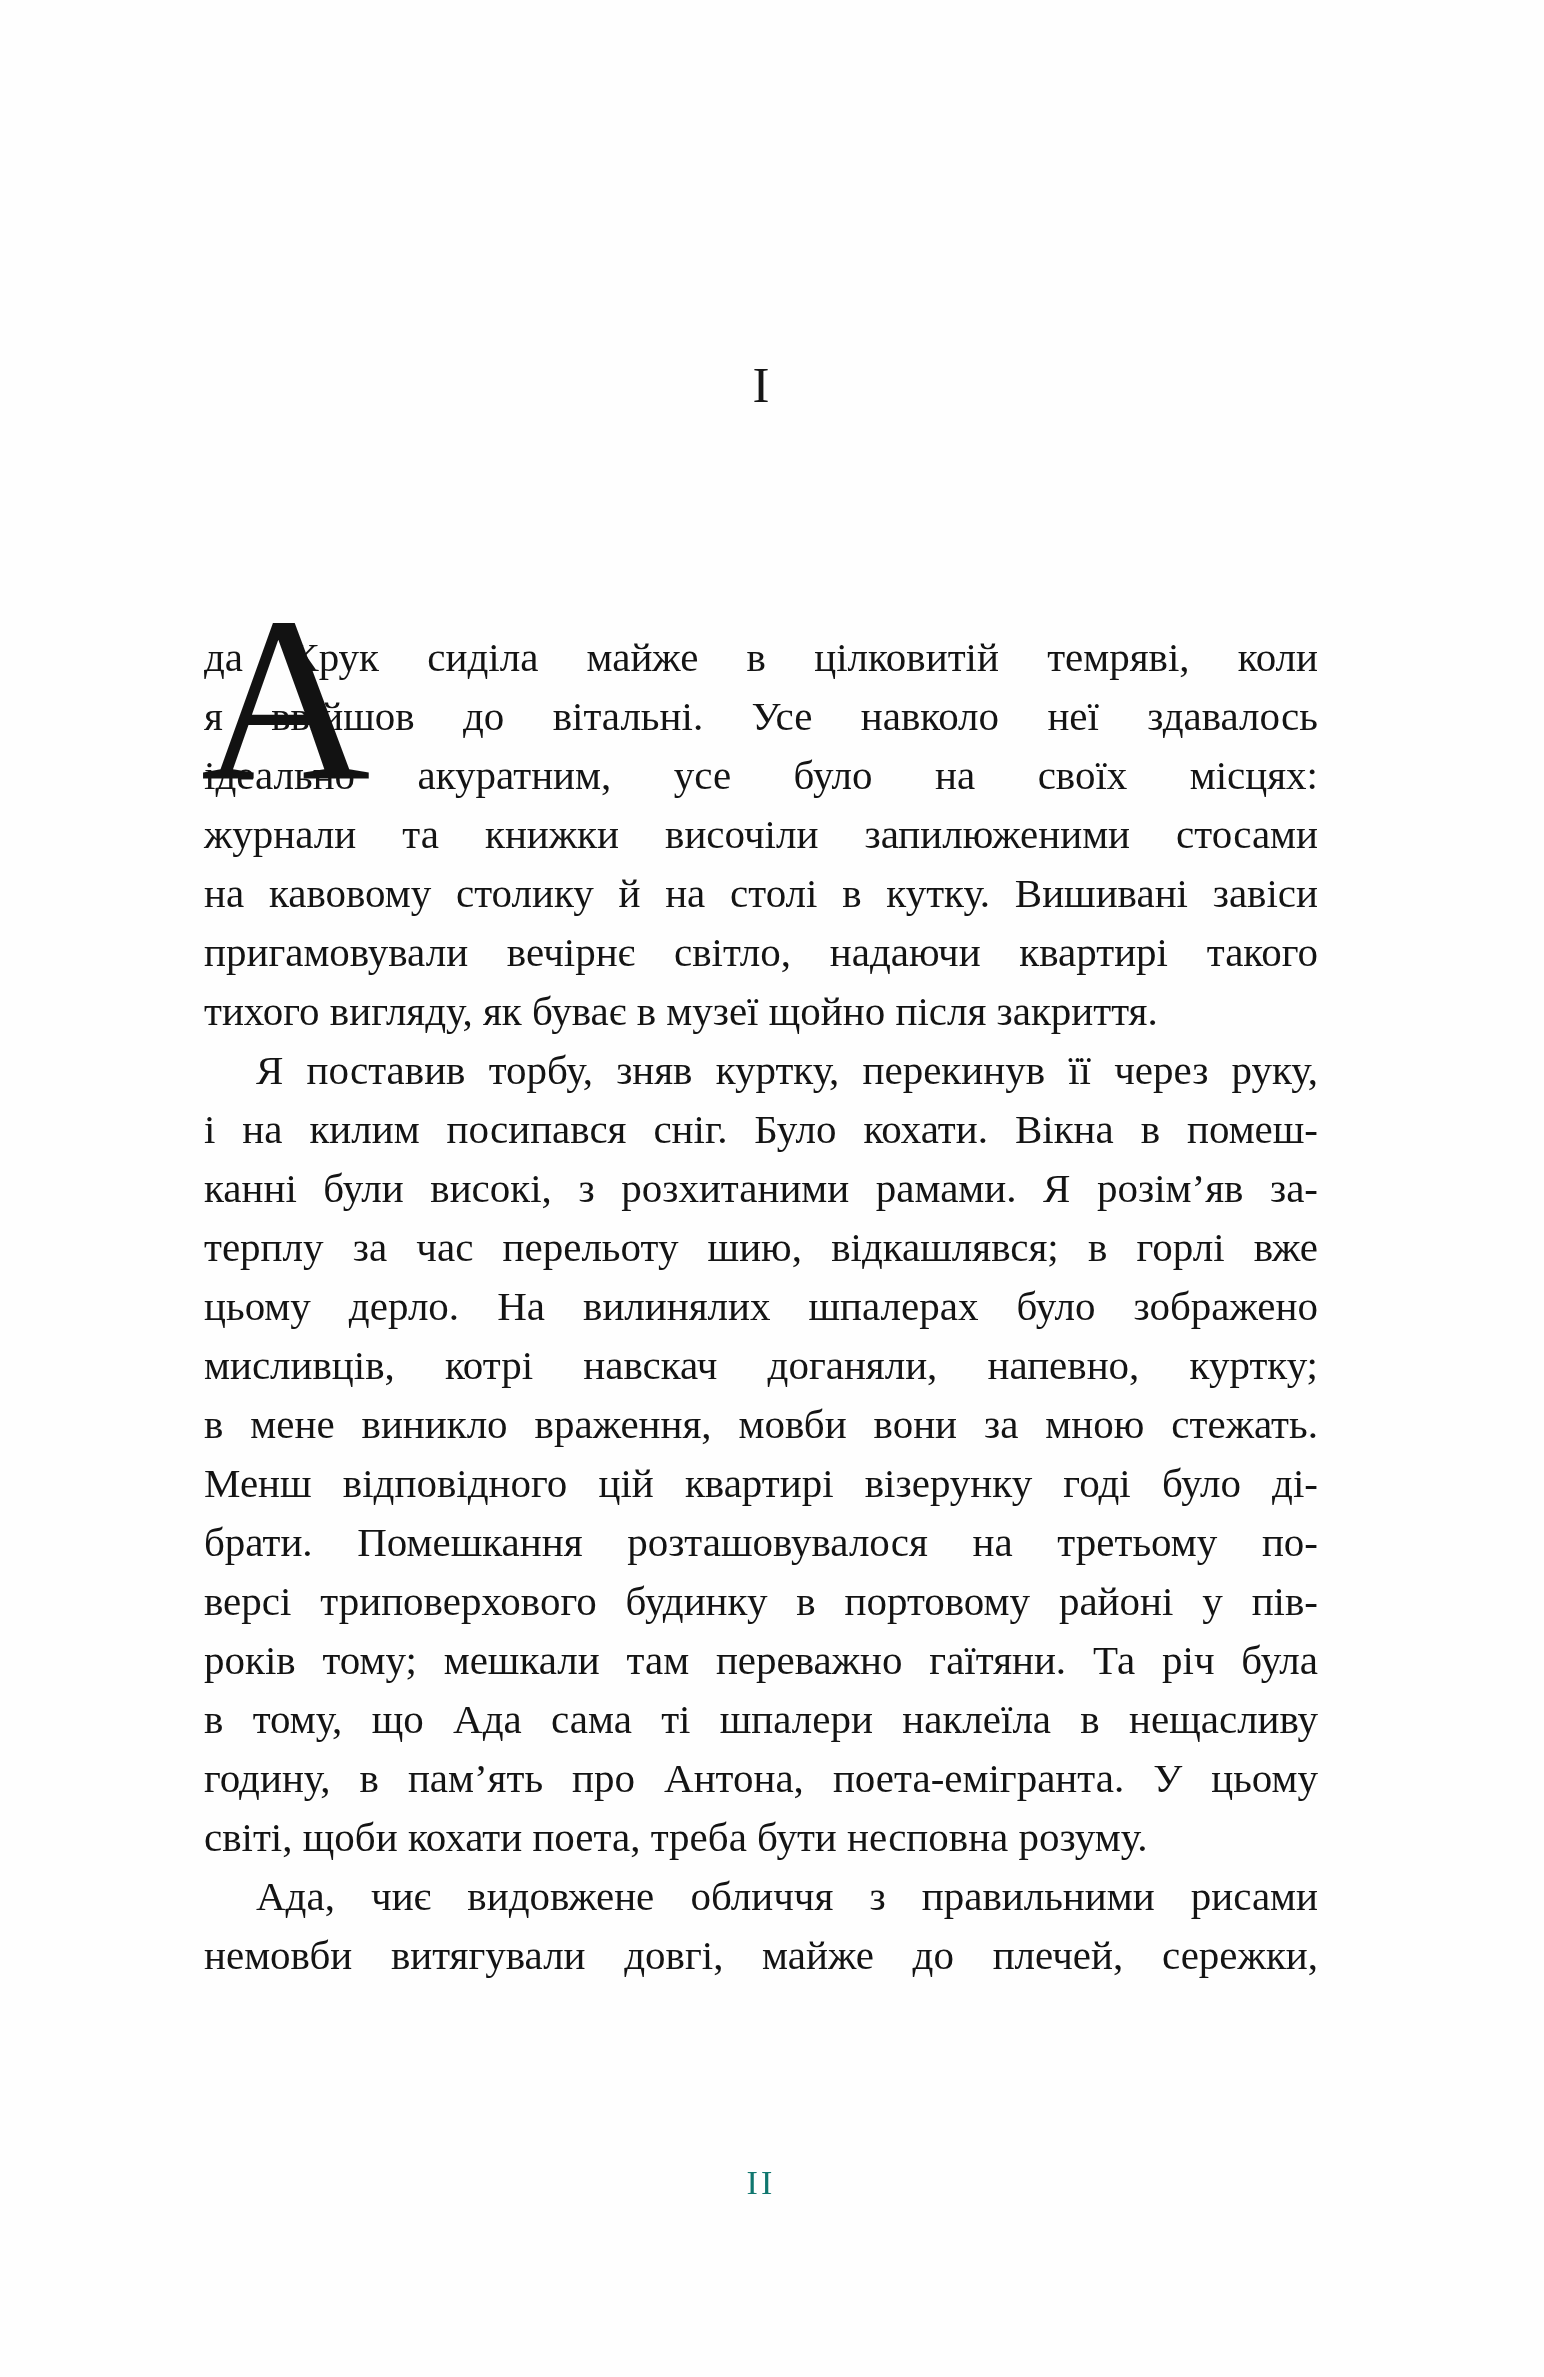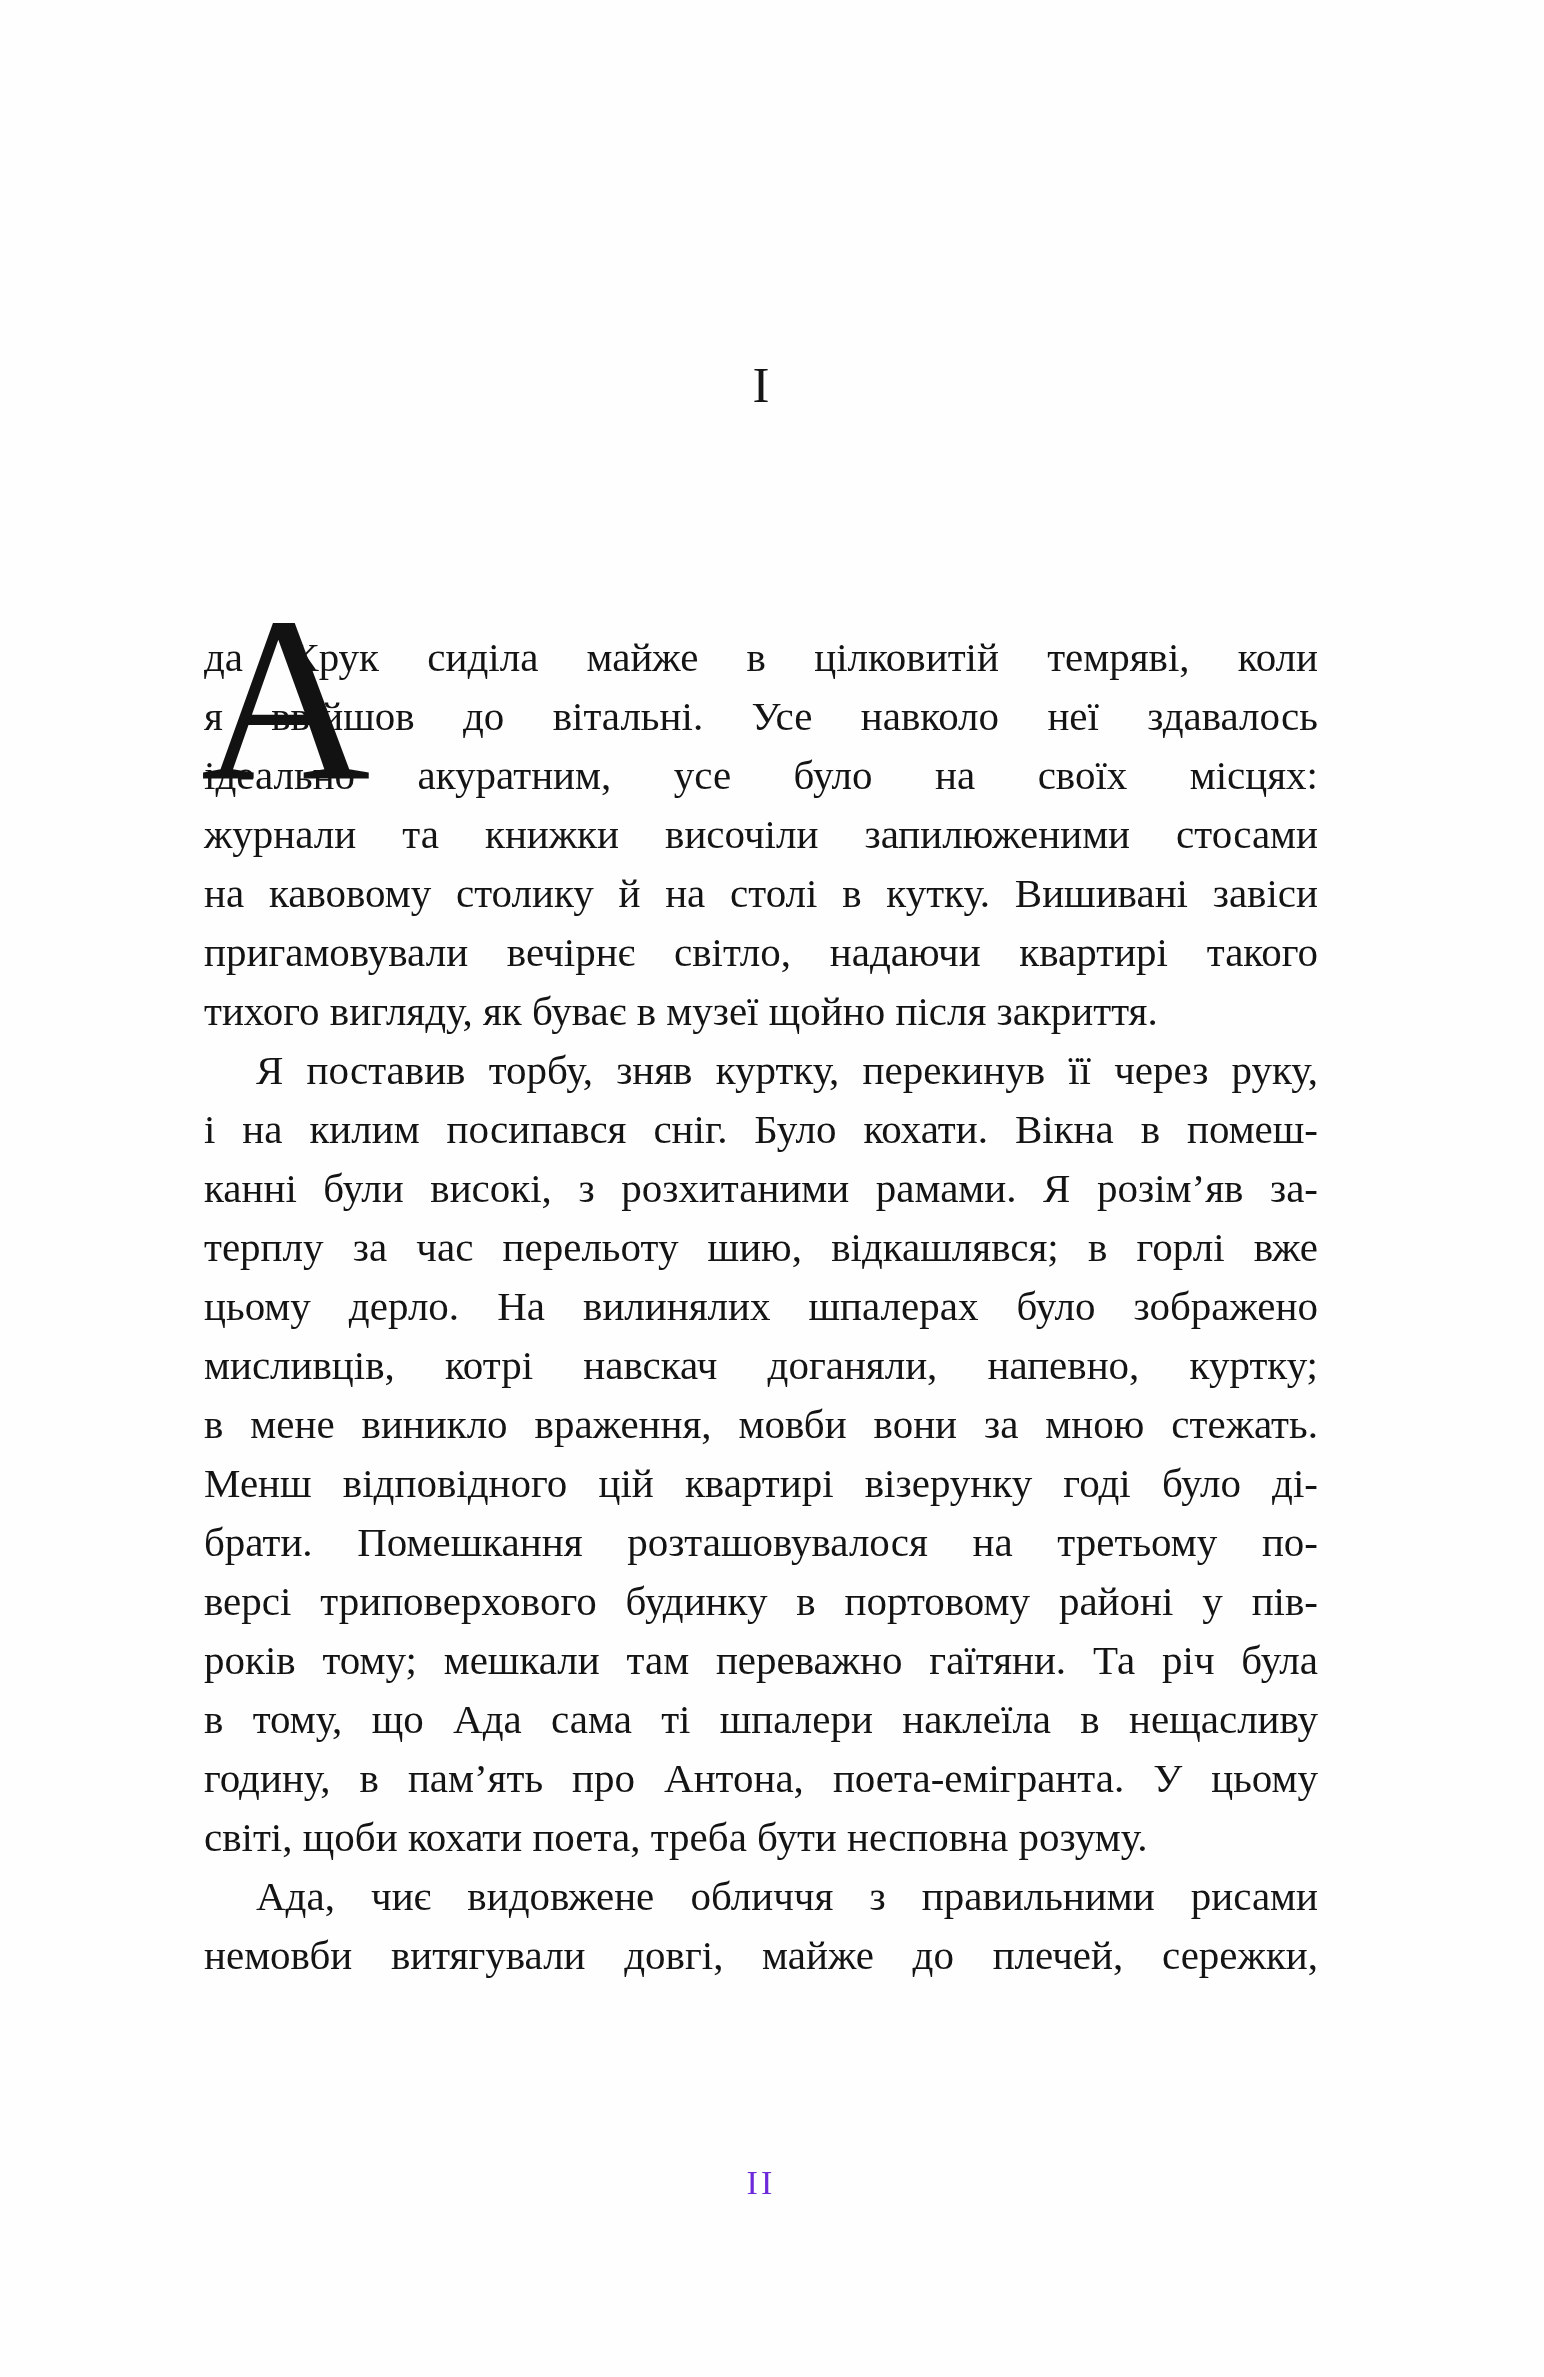--- a/index.html
+++ b/index.html
@@ -61,21 +61,21 @@
   }
   .folio {
     position: absolute;
     top: 2163px;
     left: 204px;
     width: 1114px;
     text-align: center;
     font-size: 34px;
     line-height: 40px;
     letter-spacing: 3.2px;
-    color: #6d28d9;
+    color: #0f766e;
   }
 </style>
 </head>
 <body>
 
 <div class="page">
   <div class="chapter">I</div>
 
   <div class="text-block" id="text-block">
       <div class="paragraph has-dropcap">

